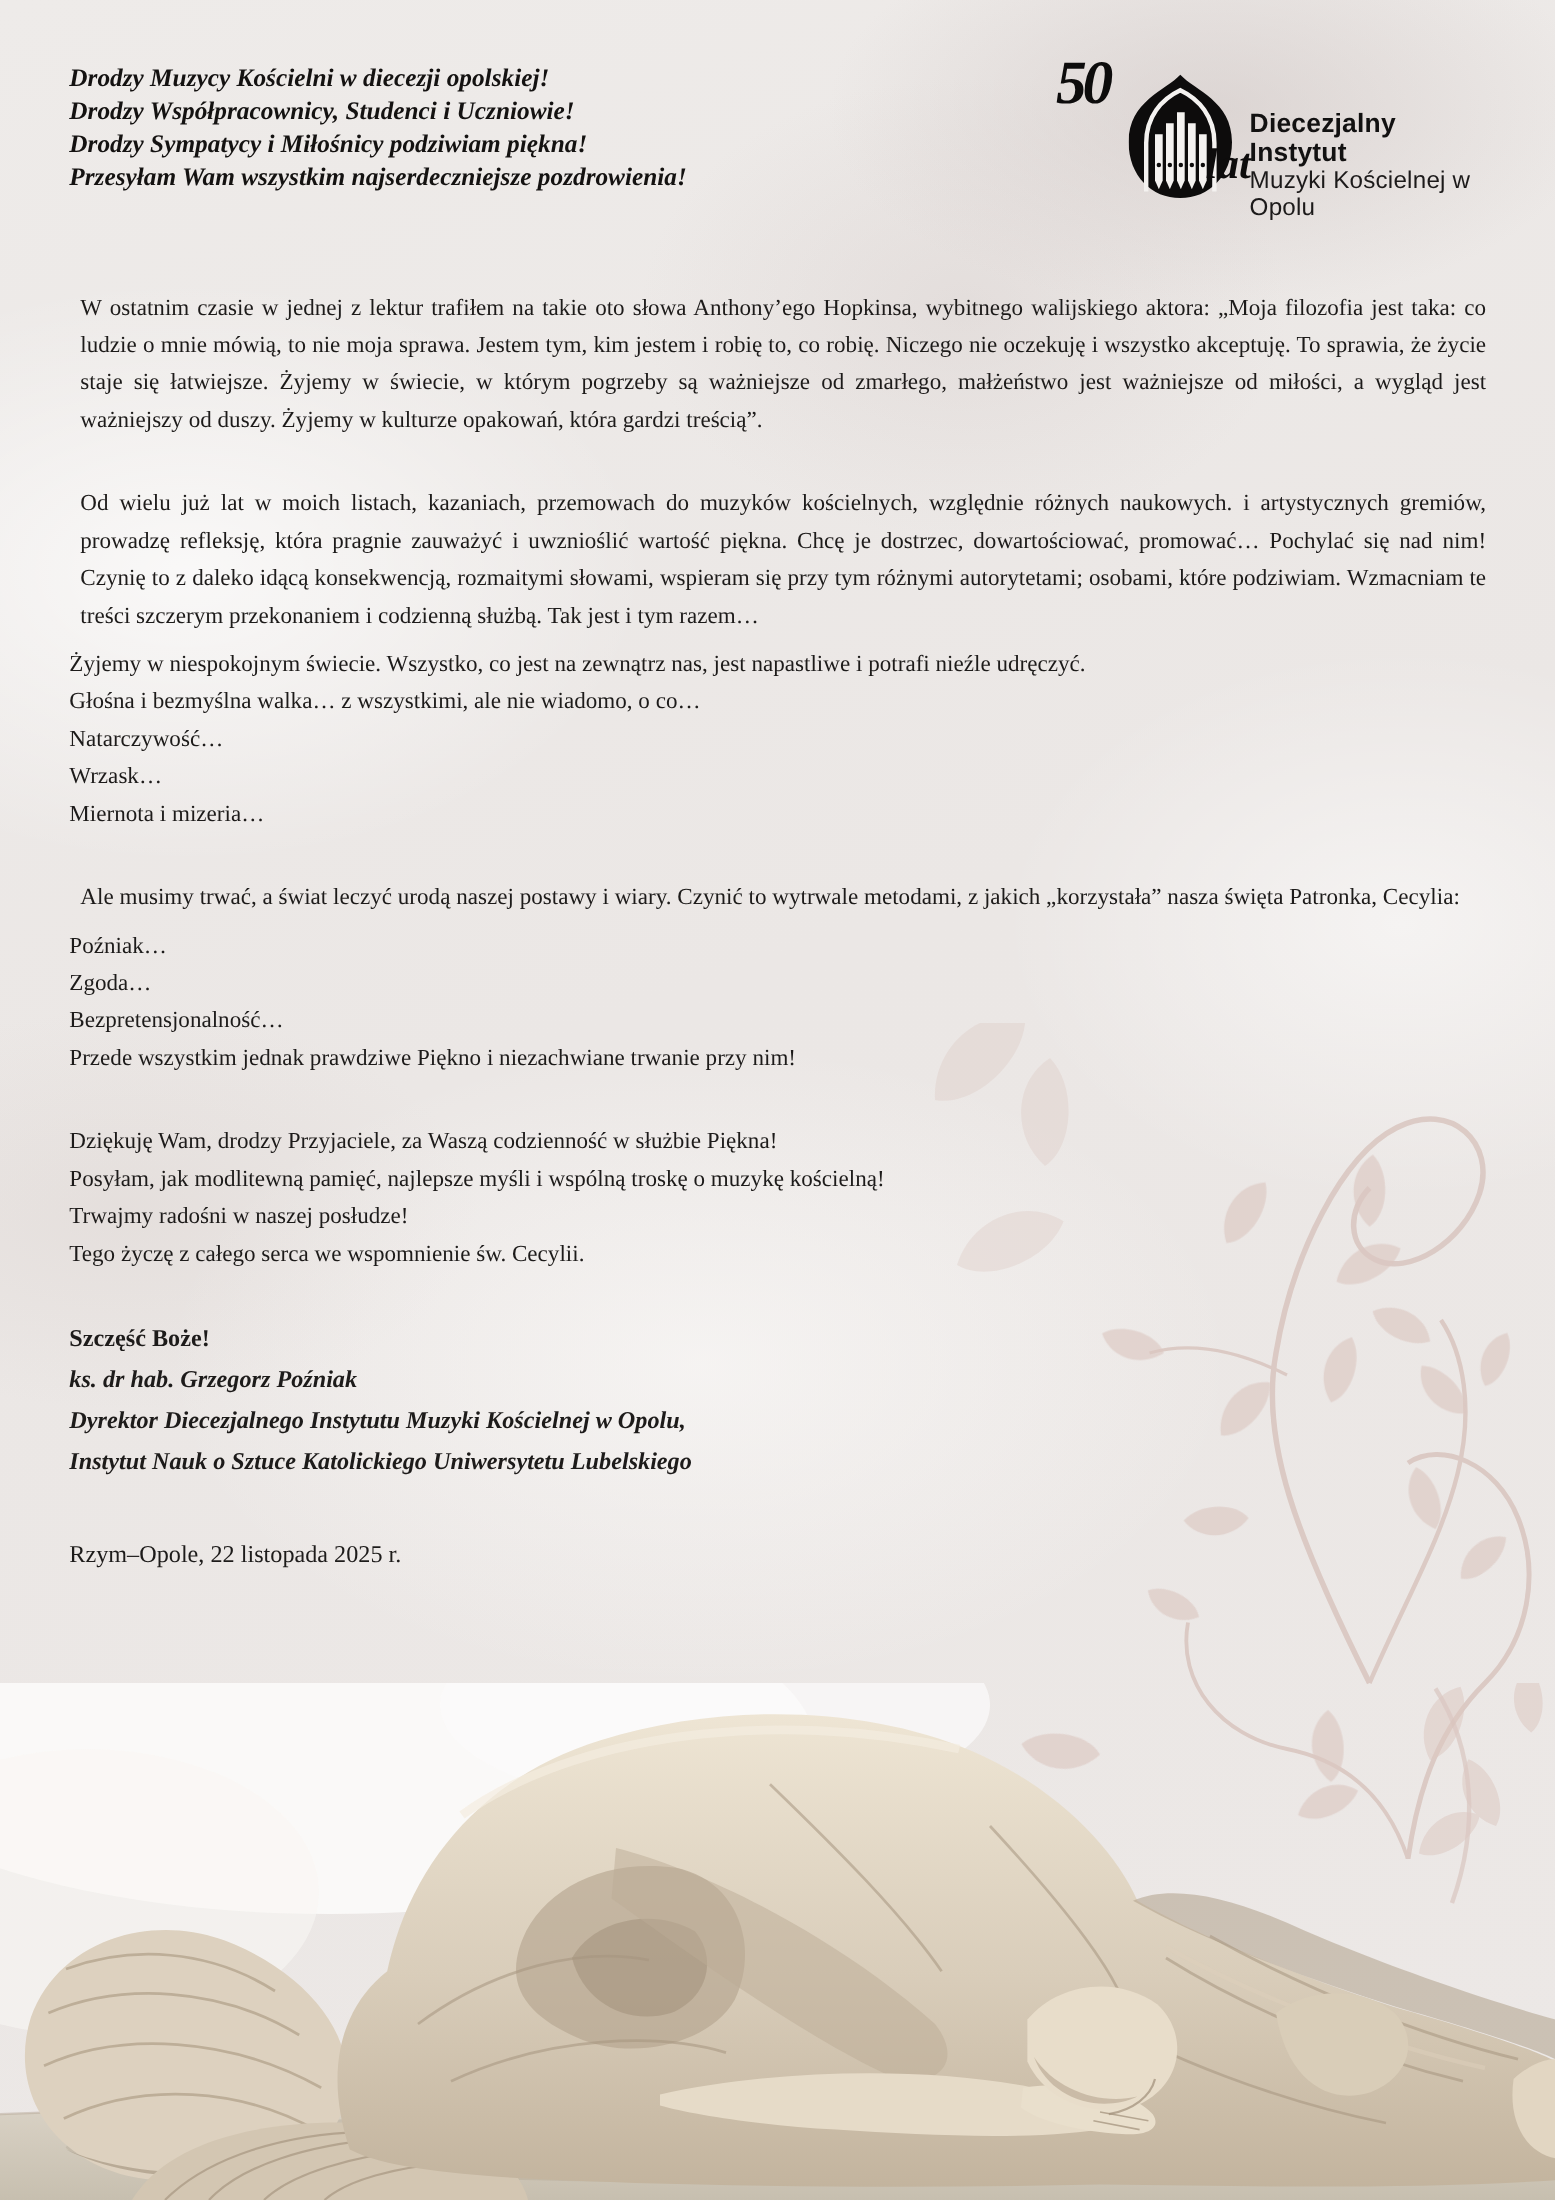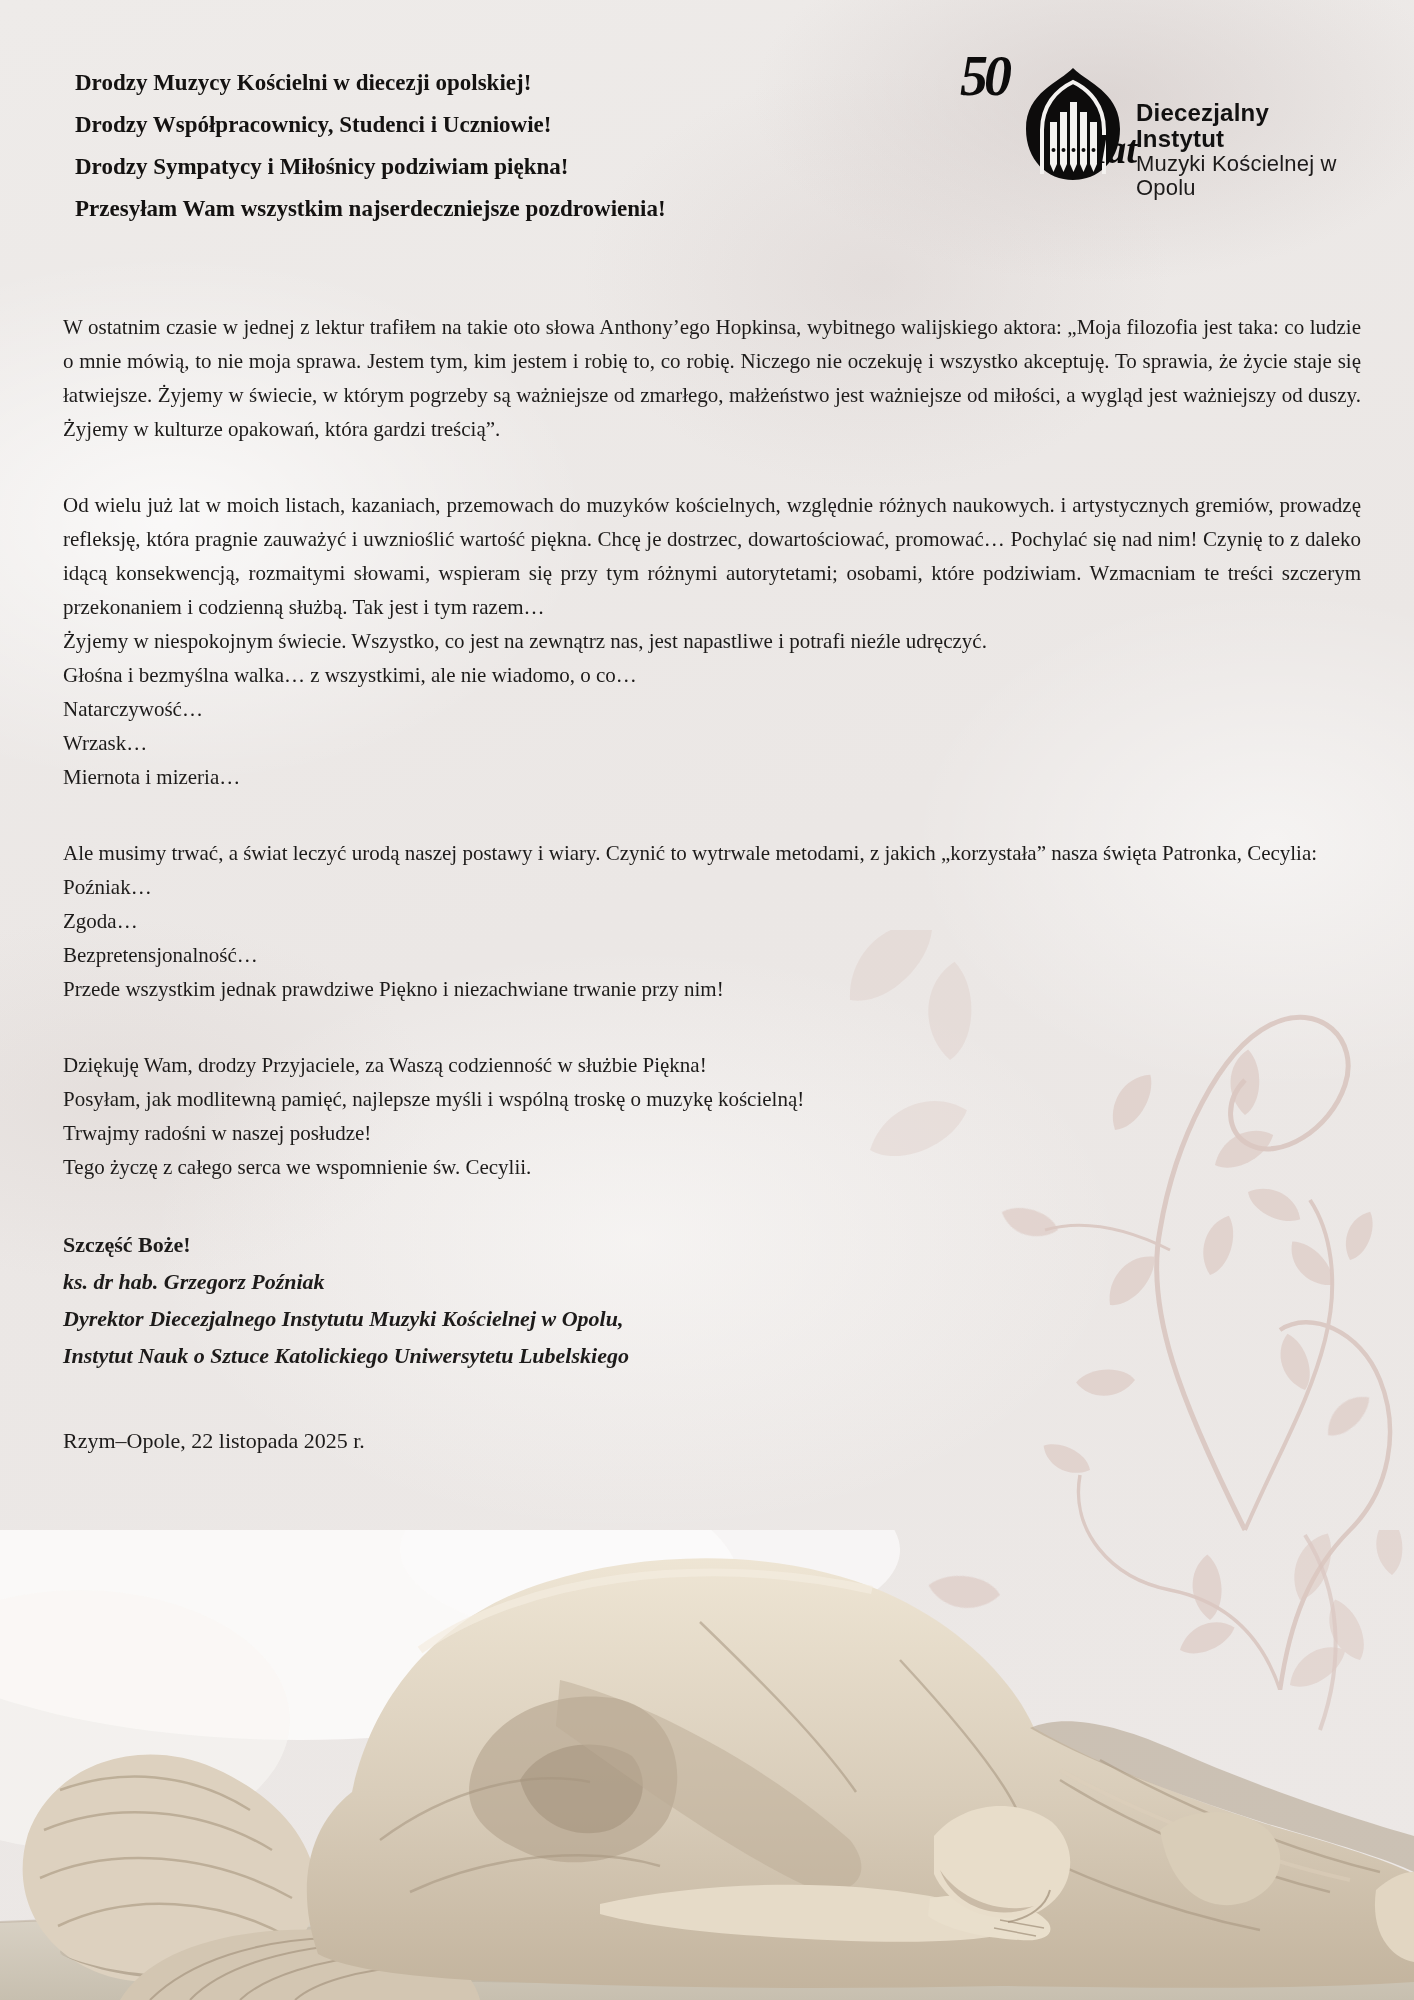--- a/index.html
+++ b/index.html
@@ -17,31 +17,31 @@
       radial-gradient(ellipse 460px 260px at 8% 55%, rgba(214,204,200,.30), transparent 70%),
       linear-gradient(160deg,#eeebe9 0%,#ebe7e5 45%,#ece8e6 100%);
     font-family:"Liberation Serif","DejaVu Serif",serif;
     color:#1d1b1a;
   }
   .floral,.floral2{position:absolute;z-index:1;}
   .statue{position:absolute;left:0;top:1530px;z-index:2;}
   .letter-content{position:absolute;left:63px;top:56px;width:1298px;z-index:5;}
   
   .greeting{margin:0 0 86px 0;}
-  .greeting p{margin:12px;font-weight:bold;font-size:23px;line-height:30px;color:#141211;}
+  .greeting p{margin:0;font-weight:bold;font-size:23px;line-height:30px;color:#141211;font-style:italic;}
   
   .logo{position:absolute;left:960px;top:58px;width:400px;height:135px;z-index:6;}
   .logo-num{position:absolute;left:0;top:-10px;font-size:56px;line-height:1;font-style:italic;font-weight:bold;color:#0d0c0c;letter-spacing:-4px;}
   .logo-arch{position:absolute;left:66px;top:8px;}
   .logo-lat{position:absolute;left:136px;top:72px;font-size:39px;line-height:1;font-style:italic;font-weight:bold;color:#0d0c0c;}
   .logo-text{position:absolute;left:176px;top:42px;font-family:"Liberation Sans","DejaVu Sans",sans-serif;}
   .logo-text .l1{margin:0;font-size:24px;line-height:26px;font-weight:bold;color:#121111;letter-spacing:.2px;}
   .logo-text .l2{margin:0;font-size:22px;line-height:24px;color:#1c1a1a;letter-spacing:.2px;}
   
-  .para{margin:0;font-size:21px;line-height:34px;text-align:justify;}
+  .para{margin:10px;font-size:21px;line-height:34px;text-align:justify;}
   .bline{margin:0;font-size:21px;line-height:34px;}
   .block{margin:0;}
   .block + .block{margin-top:42px;}
   .sig p{margin:0;font-size:22px;line-height:37px;font-weight:bold;}
   .sig .ital{font-style:italic;}
   .dateline{margin-top:52px;font-size:22px;line-height:30px;}
 </style>
 </head>
 <body>
 

